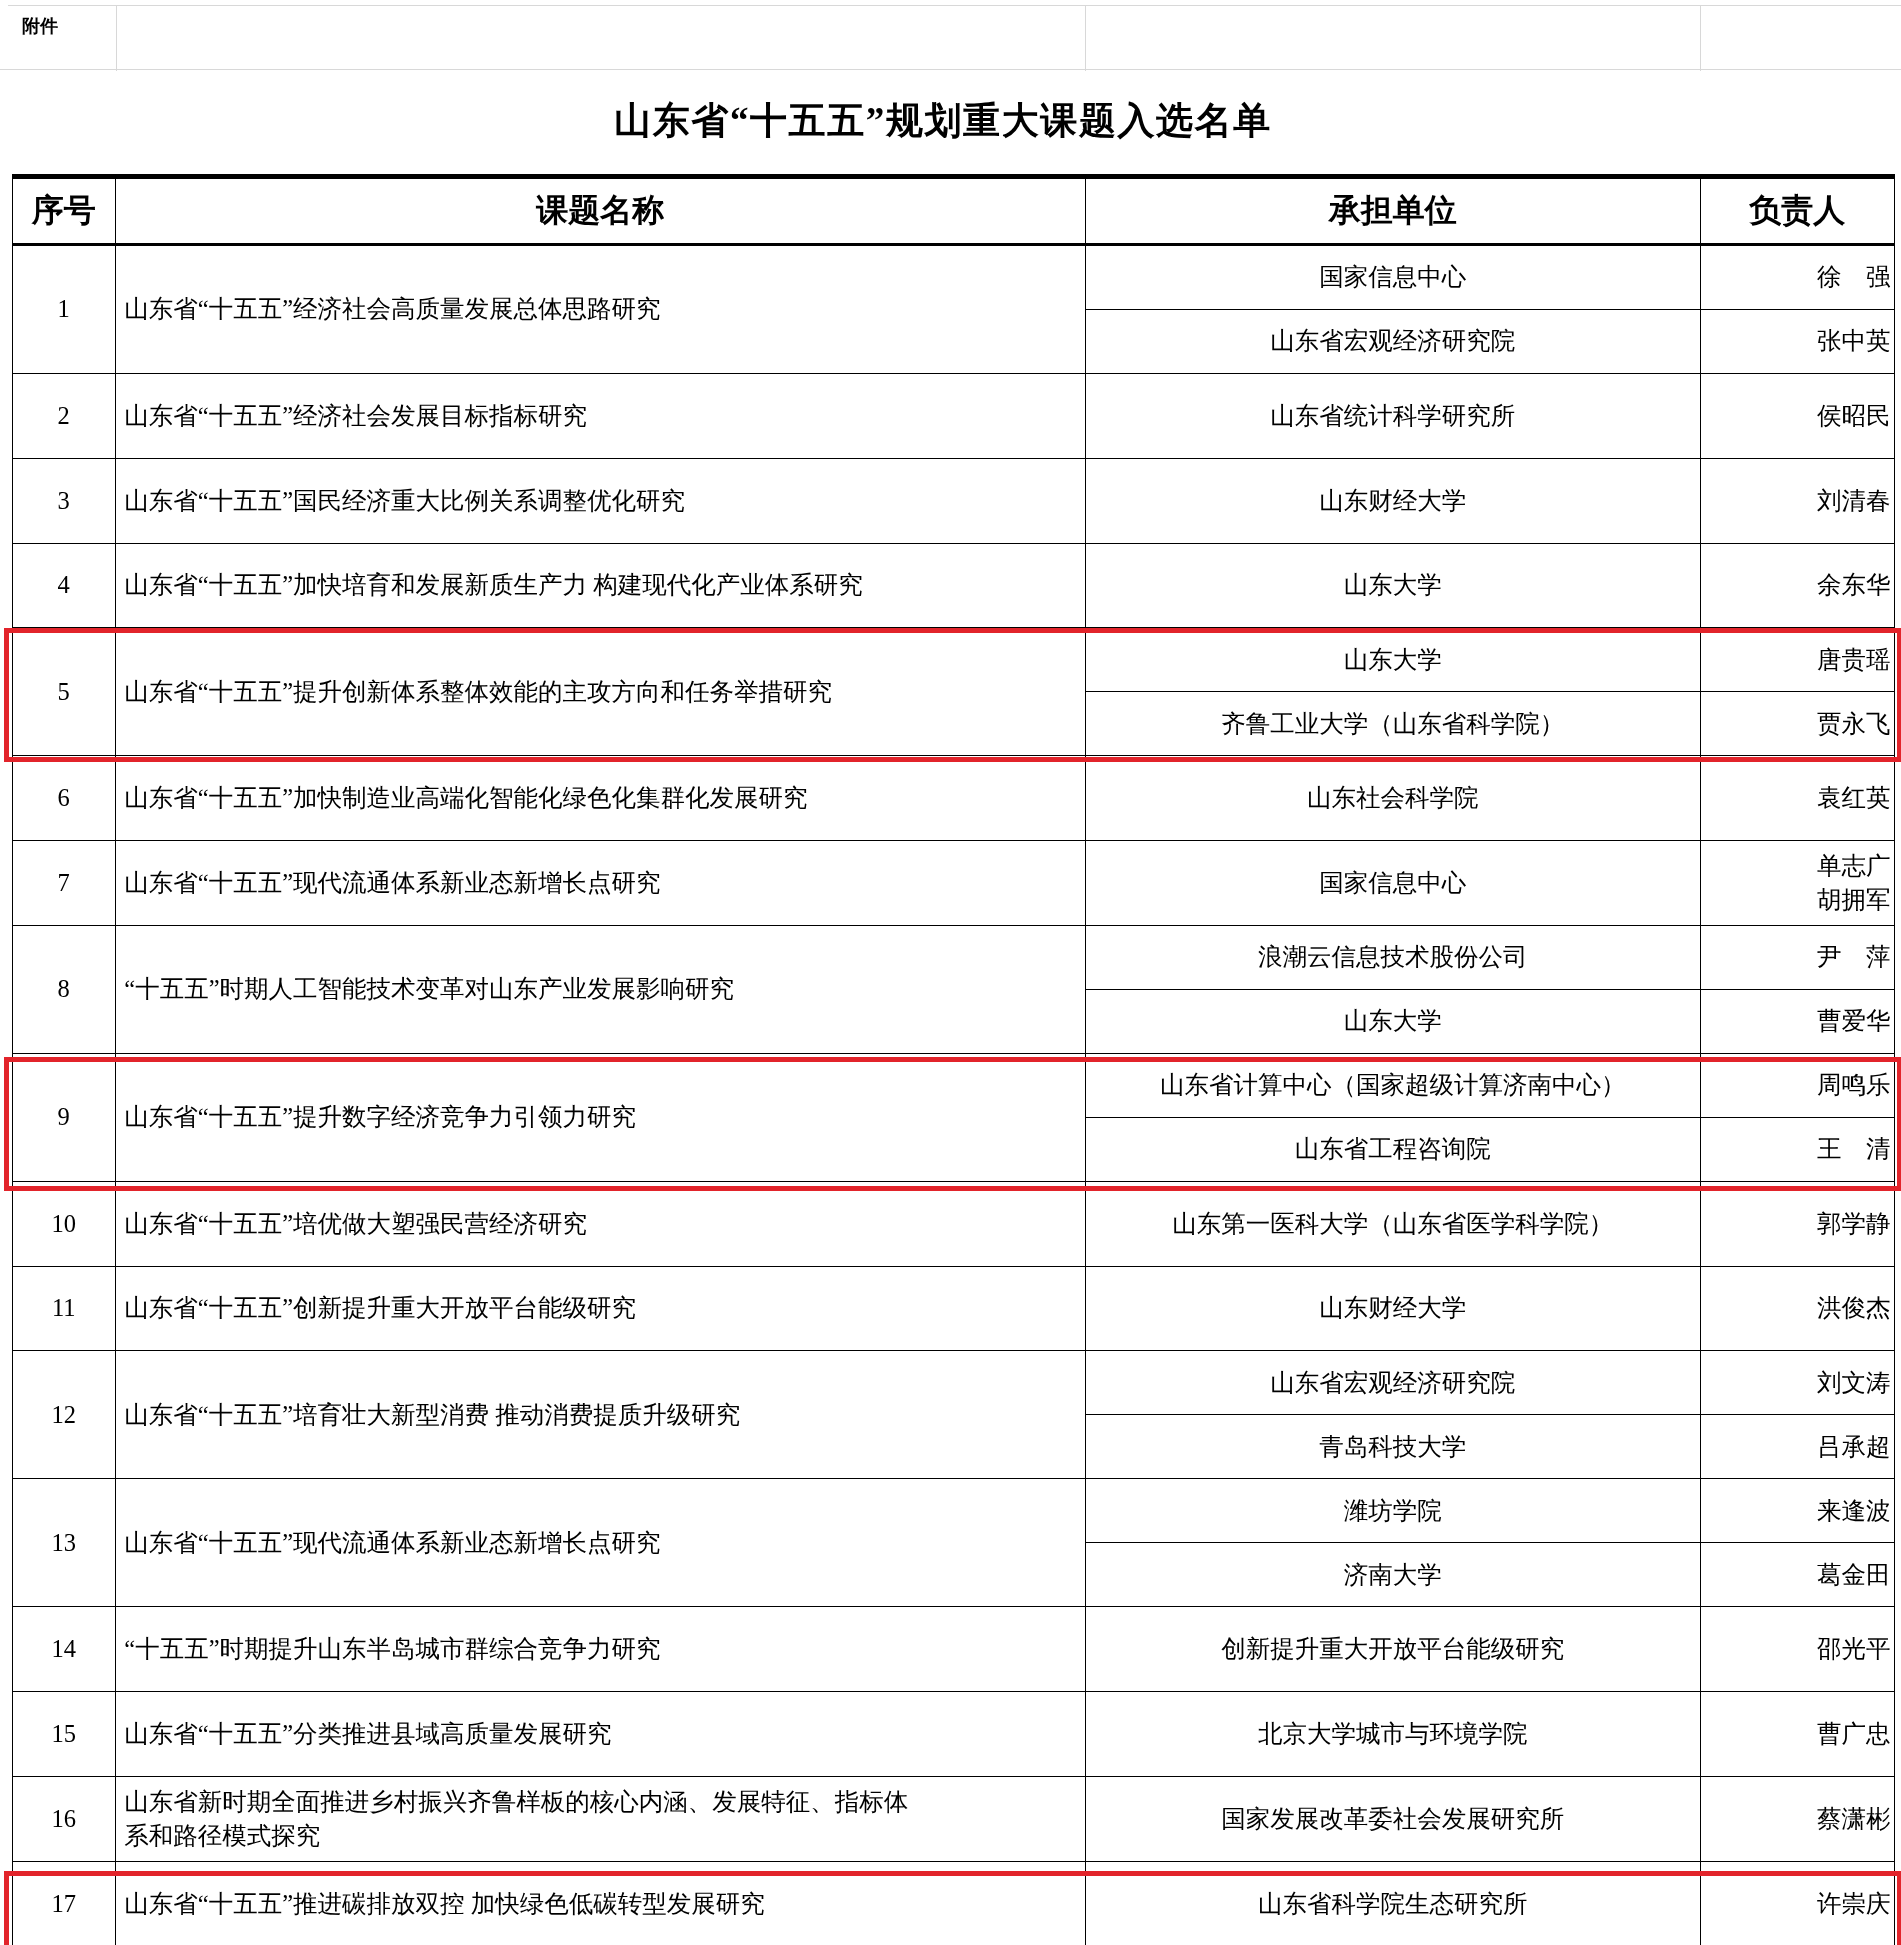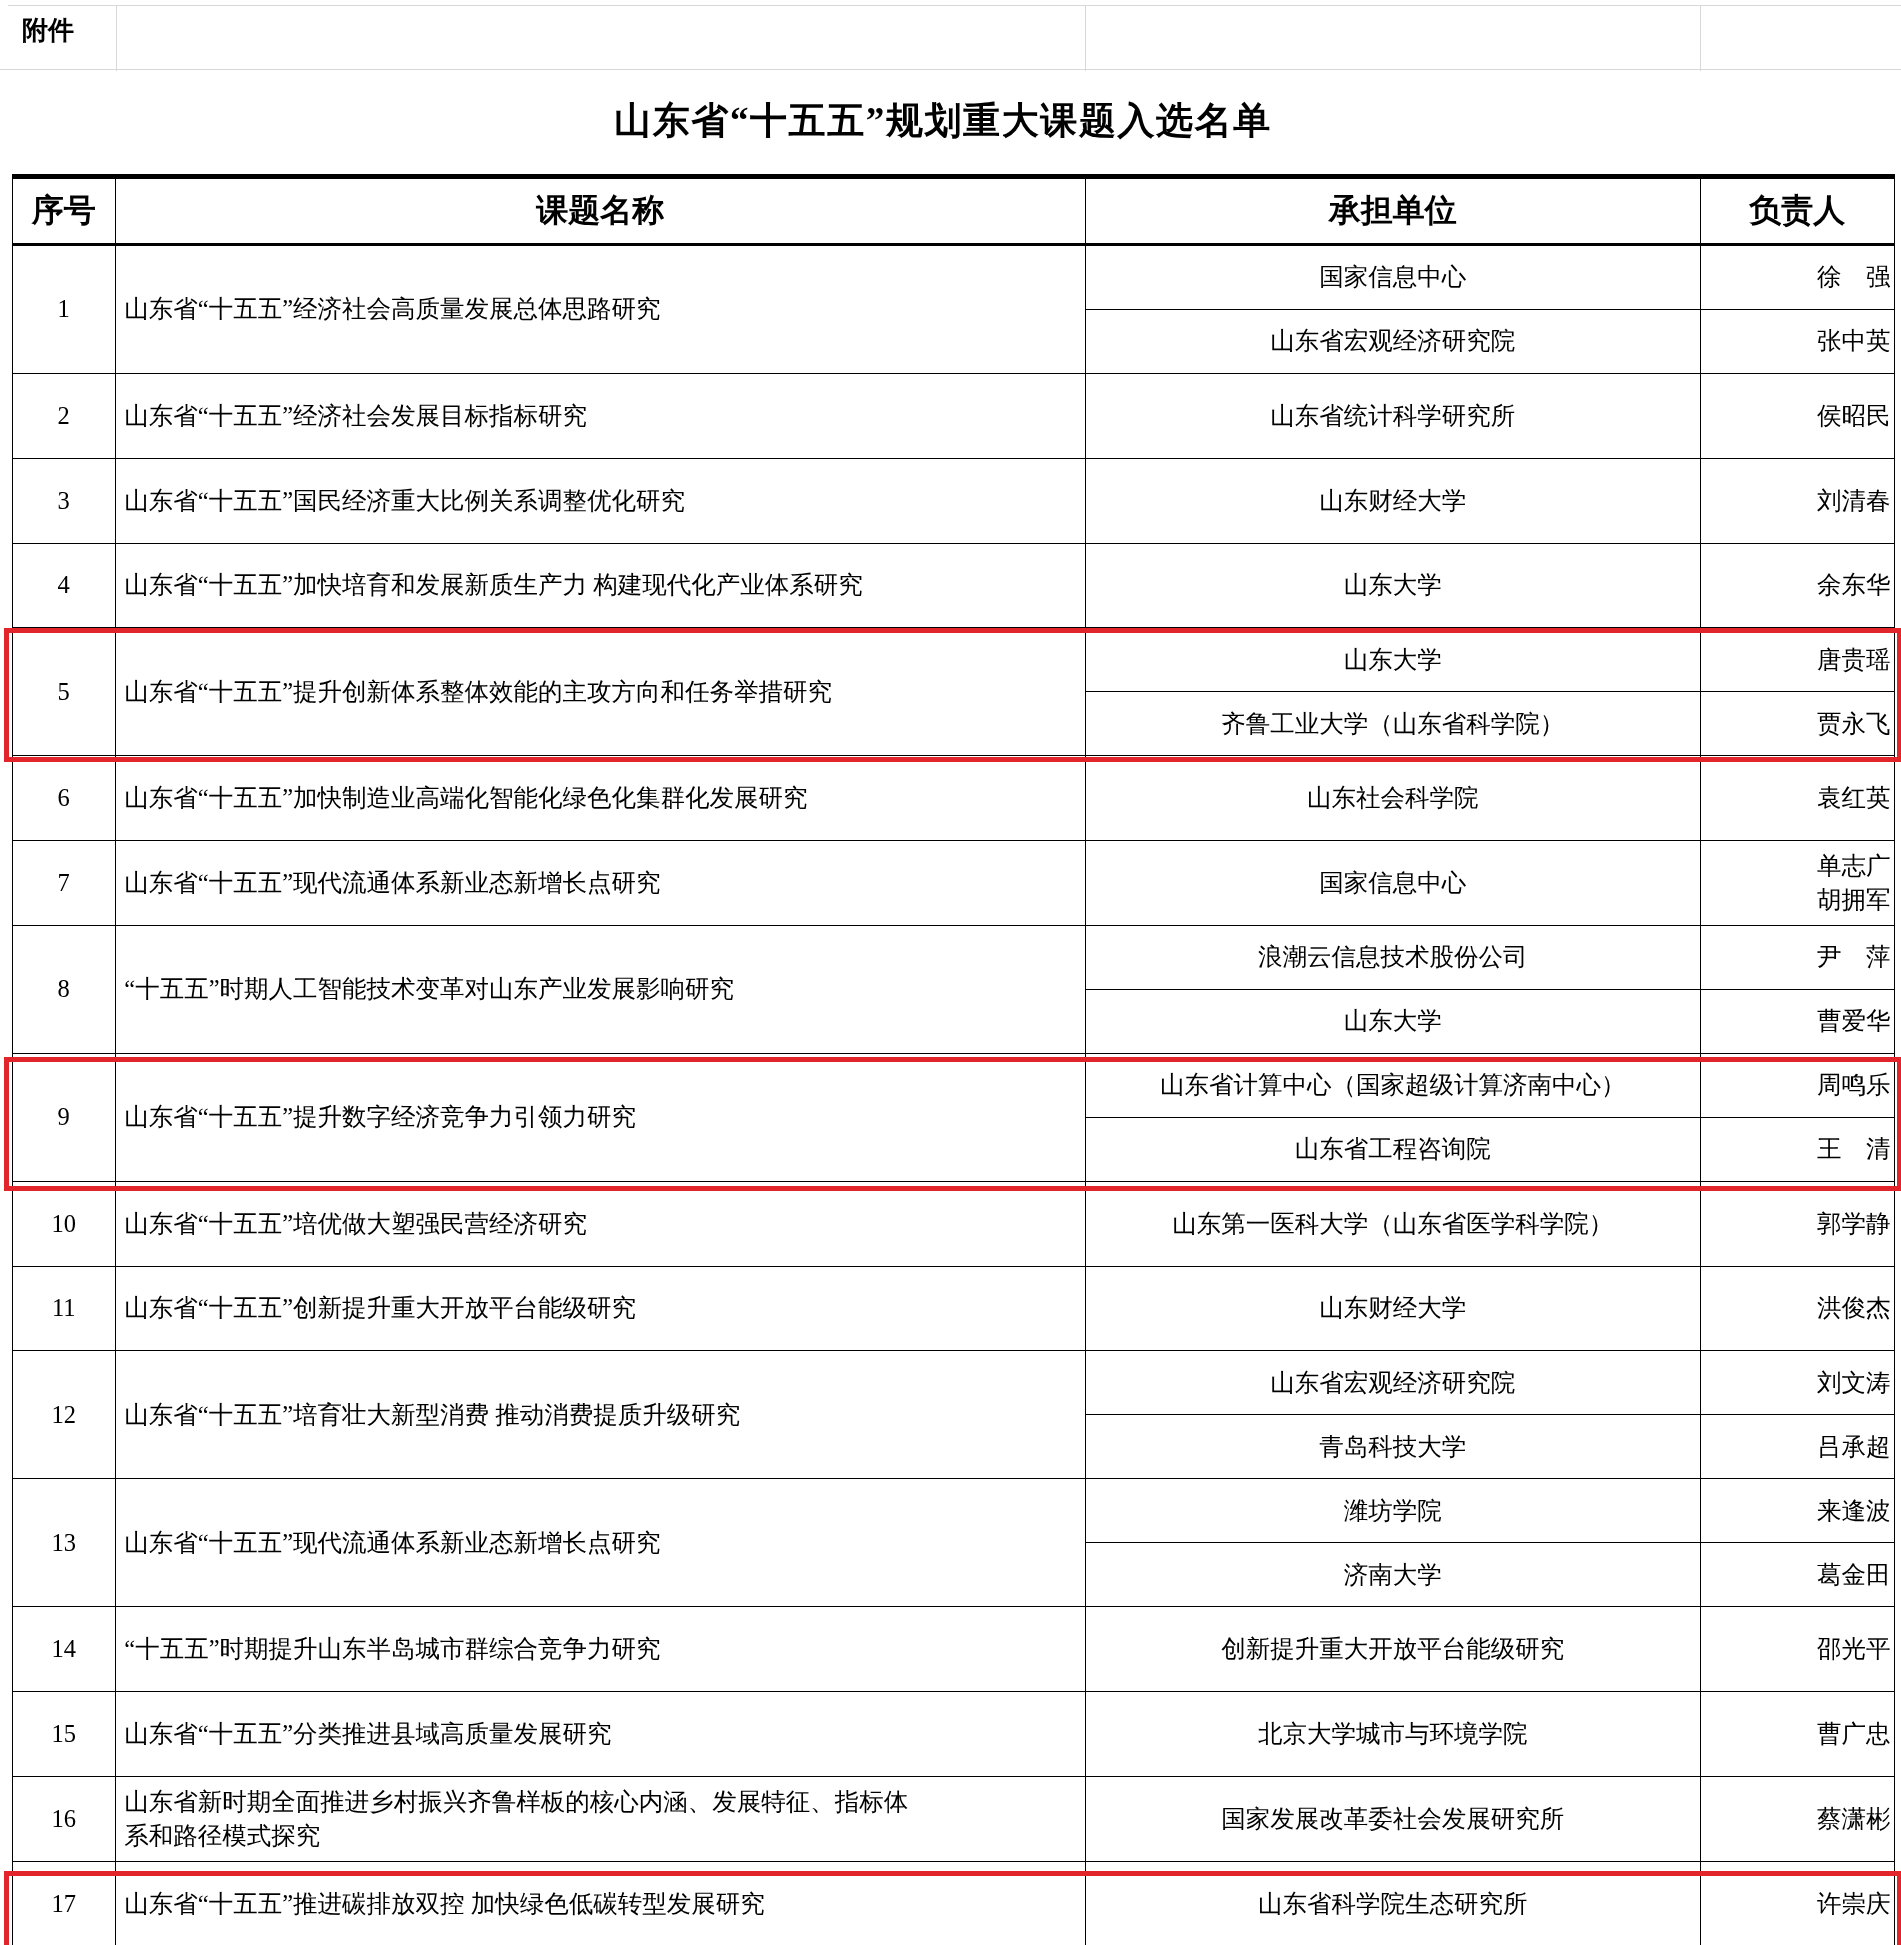--- a/index.html
+++ b/index.html
@@ -28,21 +28,21 @@
   .gl-h1 { top: 4.7px; left: 7.8px; width: 1893px; height: 1.2px; }
   .gl-h2 { top: 69px; left: 0; width: 1901px; height: 1.2px; }
   .gl-v1 { top: 4.7px; left: 116px;  width: 1.2px; height: 66px; }
   .gl-v2 { top: 4.7px; left: 1085px; width: 1.2px; height: 66px; }
   .gl-v3 { top: 4.7px; left: 1700px; width: 1.2px; height: 66px; }
 
   #attachment {
     position: absolute;
     top: 17px;
     left: 22px;
-    font-size: 26px;
+    font-size: 18px;
     font-weight: bold;
     line-height: 1.1;
   }
   #title {
     position: absolute;
     top: 96px;
     left: 0;
     width: 1886px;
     text-align: center;
     font-size: 37px;

